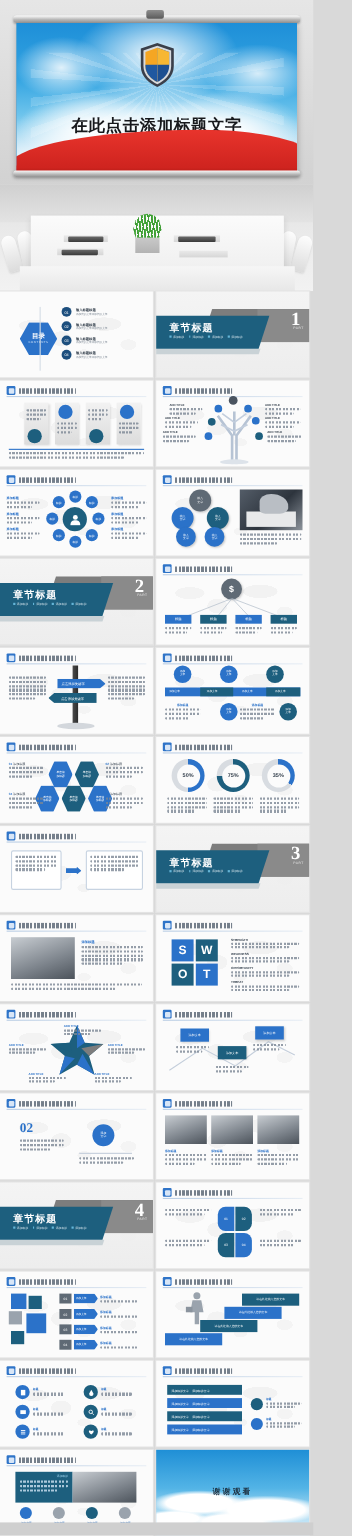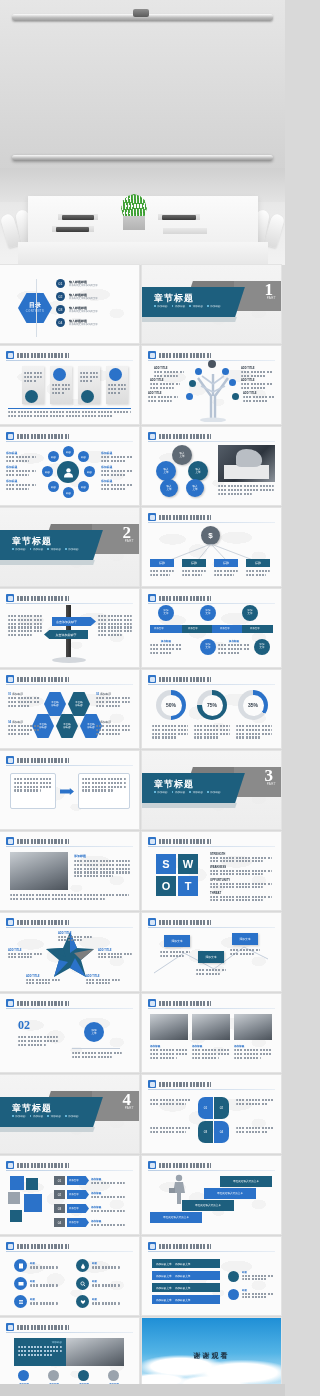--- a/index.html
+++ b/index.html
@@ -125,20 +125,39 @@
 </style>
 </head>
 <body>
 
 <div class="hero">
   <div class="wall"></div>
 
   <div class="screen-bar"></div>
   <div class="screen-knob"></div>
 
+  <div class="screen">
+    <div class="sky"></div>
+    <div class="rays"></div>
+
+    <svg class="shield" viewBox="0 0 34 42">
+      <path d="M17 1 L32 6 V22 C32 32 24 38 17 41 C10 38 2 32 2 22 V6 Z" fill="#3a3f4a"></path>
+      <path d="M17 3.5 L29.6 7.8 V22 C29.6 30.5 23 35.8 17 38.5 C11 35.8 4.4 30.5 4.4 22 V7.8 Z" fill="#d8dadd"></path>
+      <path d="M17 5.5 L27.8 9.2 V22 C27.8 29.4 22 34.2 17 36.6 V5.5 Z" fill="#1d4f91"></path>
+      <path d="M17 5.5 L6.2 9.2 V22 C6.2 29.4 12 34.2 17 36.6 V5.5 Z" fill="#f5a623"></path>
+      <path d="M17 5.5 L27.8 9.2 V20.8 H17 Z" fill="#f7b733"></path>
+      <path d="M17 20.8 H6.2 V22 C6.2 29.4 12 34.2 17 36.6 Z" fill="#1f58a0"></path>
+    </svg>
+
+    <div class="hero-title">在此点击添加标题文字</div>
+    <div class="hero-sub">支付宝/汇报/会议/通用PPT</div>
+
+    <div class="red-wave2"></div>
+    <div class="red-wave"></div>
+  </div>
   <div class="screen-bottom"></div>
 
   <div class="room">
     <div class="room-wall"></div>
     <div class="chair" style="left:4px;  top:46px; transform:rotate(-16deg);"></div>
     <div class="chair" style="left:18px; top:42px; transform:rotate(-12deg);"></div>
     <div class="chair" style="left:33px; top:38px; transform:rotate(-8deg);"></div>
     <div class="chair" style="left:47px; top:34px; transform:rotate(-5deg);"></div>
     <div class="chair" style="right:4px;  top:46px; transform:rotate(16deg);"></div>
     <div class="chair" style="right:18px; top:42px; transform:rotate(12deg);"></div>

